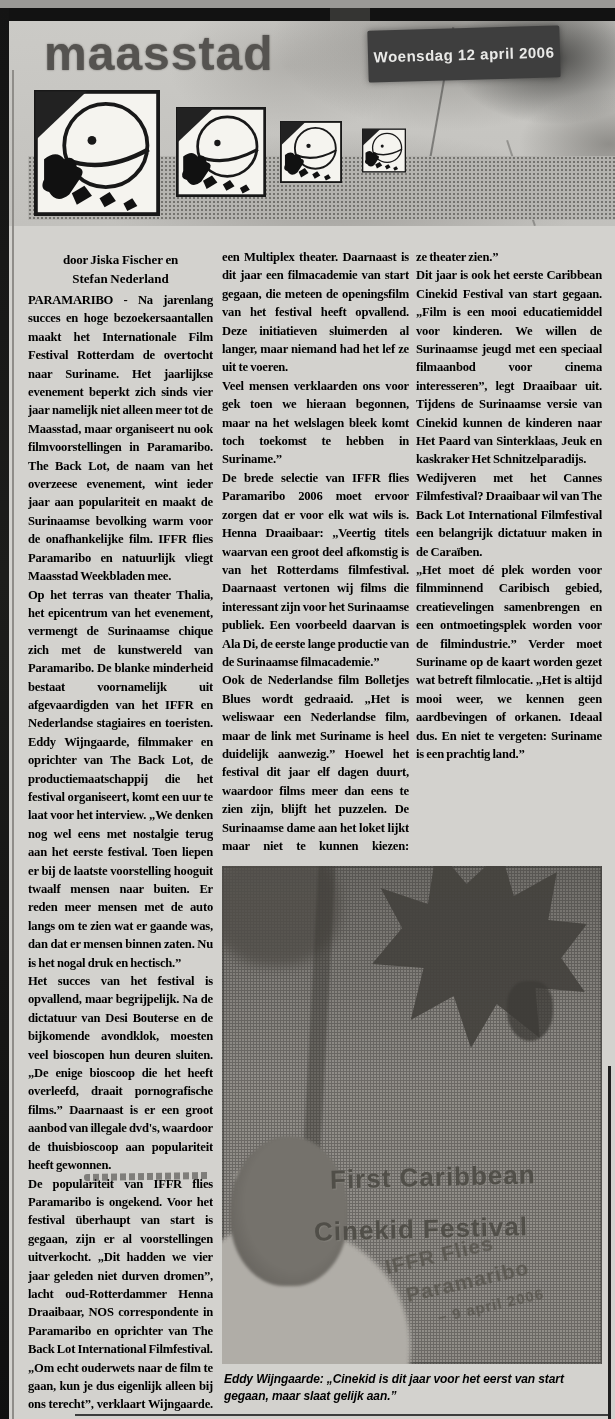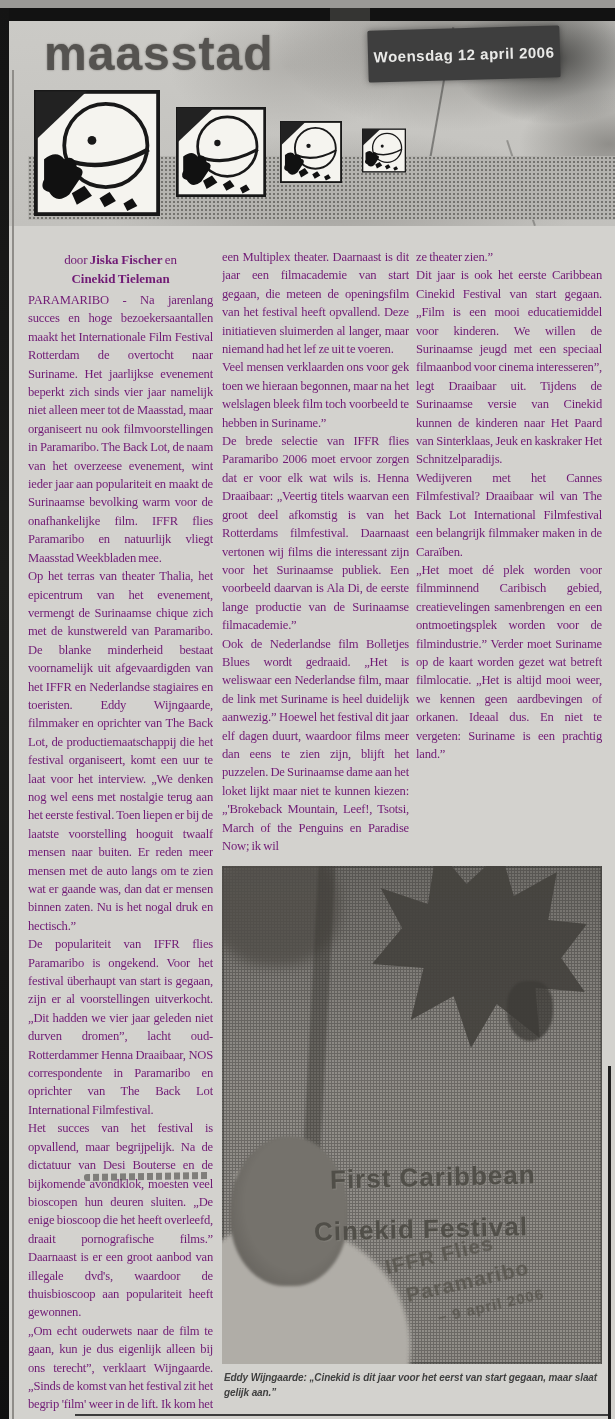--- a/index.html
+++ b/index.html
@@ -60,21 +60,21 @@
     position:absolute; left:28px; top:190px; width:580px; z-index:4;
     font-family:"Liberation Sans", sans-serif; font-weight:bold;
     font-size:37px; letter-spacing:-0.5px; color:#1c1c1e;
   }
 
   
   .article-col {
     position:absolute; overflow:hidden;
     font-size:12.6px; line-height:18.4px;
     letter-spacing:-0.2px; word-spacing:-0.6px;
-    color:#701a75; text-align:justify;
+    color:#000000; text-align:justify;font-weight:bold;
   }
   .article-col p { margin:0; }
   #col1 { left:28px;  top:242px; width:185px; height:1161px; }
   #col2 { left:222px; top:240px; width:187px; height:610px;  }
   #col3 { left:416px; top:240px; width:186px; height:632px;  }
   .byline { text-align:center; font-size:13px; margin-bottom:3px; line-height:19px; }
   .byline b { letter-spacing:0; }
   .scribble {
     position:absolute; left:84px; top:1165px; width:126px; height:7px; z-index:5;
     background:repeating-linear-gradient(95deg,#3a3936 0 6px, transparent 6px 9px);
@@ -135,21 +135,21 @@
     font-family:"Liberation Sans", sans-serif; font-weight:bold;
     color:#55524b; opacity:.78; filter:blur(.4px);
   }
   .stamp-line1 { font-size:21px; letter-spacing:1px; }
   .stamp-line2 { font-size:21px; letter-spacing:1px; margin-left:14px; margin-top:8px; }
   .stamp-line3 { font-size:15px; letter-spacing:1px; margin-left:40px; margin-top:8px; }
 
   .photo-caption {
     position:absolute; left:224px; top:1363px; width:374px;
     font-family:"Liberation Sans", sans-serif; font-weight:bold; font-style:italic;
-    font-size:10px; line-height:1.45; color:#404040; letter-spacing:-0.1px;
+    font-size:12px; line-height:1.45; color:#000000; letter-spacing:-0.1px;
   }
 </style>
 </head>
 <body>
 
 <div id="page">
 
   <svg width="0" height="0" style="position:absolute">
     <defs>
       <symbol id="tiger-logo" viewBox="0 0 100 100">
@@ -186,45 +186,45 @@
       <use href="#tiger-logo"></use>
     </svg>
   <svg class="tiger tiger-4">
       <use href="#tiger-logo"></use>
     </svg>
 
 
   <div id="col1" class="article-col">
     <div class="byline">
       <span>door </span><b>Jiska Fischer</b><span> en</span><br>
-      <b>Cinekid Tieleman</b>
+      <b>Stefan Nederland</b>
     </div>
     <div>
         <p>PARAMARIBO - Na jarenlang succes en hoge bezoekersaantallen maakt het Internationale Film Festival Rotterdam de overtocht naar Suriname. Het jaarlijkse evenement beperkt zich sinds vier jaar namelijk niet alleen meer tot de Maasstad, maar organiseert nu ook filmvoorstellingen in Paramaribo. The Back Lot, de naam van het overzeese evenement, wint ieder jaar aan populariteit en maakt de Surinaamse bevolking warm voor de onafhankelijke film. IFFR flies Paramaribo en natuurlijk vliegt Maasstad Weekbladen mee.</p>
         <p>Op het terras van theater Thalia, het epicentrum van het evenement, vermengt de Surinaamse chique zich met de kunstwereld van Paramaribo. De blanke minderheid bestaat voornamelijk uit afgevaardigden van het IFFR en Nederlandse stagiaires en toeristen. Eddy Wijngaarde, filmmaker en oprichter van The Back Lot, de productiemaatschappij die het festival organiseert, komt een uur te laat voor het interview. „We denken nog wel eens met nostalgie terug aan het eerste festival. Toen liepen er bij de laatste voorstelling hooguit twaalf mensen naar buiten. Er reden meer mensen met de auto langs om te zien wat er gaande was, dan dat er mensen binnen zaten. Nu is het nogal druk en hectisch.”</p>
+        <p>Het succes van het festival is opvallend, maar begrijpelijk. Na de dictatuur van Desi Bouterse en de bijkomende avondklok, moesten veel bioscopen hun deuren sluiten. „De enige bioscoop die het heeft overleefd, draait pornografische films.” Daarnaast is er een groot aanbod van illegale dvd's, waardoor de thuisbioscoop aan populariteit heeft gewonnen.</p>
         <p>De populariteit van IFFR flies Paramaribo is ongekend. Voor het festival überhaupt van start is gegaan, zijn er al voorstellingen uitverkocht. „Dit hadden we vier jaar geleden niet durven dromen”, lacht oud-Rotterdammer Henna Draaibaar, NOS correspondente in Paramaribo en oprichter van The Back Lot International Filmfestival.</p>
-        <p>Het succes van het festival is opvallend, maar begrijpelijk. Na de dictatuur van Desi Bouterse en de bijkomende avondklok, moesten veel bioscopen hun deuren sluiten. „De enige bioscoop die het heeft overleefd, draait pornografische films.” Daarnaast is er een groot aanbod van illegale dvd's, waardoor de thuisbioscoop aan populariteit heeft gewonnen.</p>
         <p>„Om echt ouderwets naar de film te gaan, kun je dus eigenlijk alleen bij ons terecht”, verklaart Wijngaarde. „Sinds de komst van het festival zit het begrip 'film' weer in de lift. Ik kom het terug van afspraken met de architect en het bouwbedrijf van</p>
       </div>
   </div>
 
   <div id="col2" class="article-col">
     <div>
         <p>een Multiplex theater. Daarnaast is dit jaar een filmacademie van start gegaan, die meteen de openingsfilm van het festival heeft opvallend. Deze initiatieven sluimerden al langer, maar niemand had het lef ze uit te voeren.</p>
-        <p>Veel mensen verklaarden ons voor gek toen we hieraan begonnen, maar na het welslagen bleek film toch voorbeeld te hebben in Suriname.”</p>
+        <p>Veel mensen verklaarden ons voor gek toen we hieraan begonnen, maar na het welslagen bleek komt toch toekomst te hebben in Suriname.”</p>
         <p>De brede selectie van IFFR flies Paramaribo 2006 moet ervoor zorgen dat er voor elk wat wils is. Henna Draaibaar: „Veertig titels waarvan een groot deel afkomstig is van het Rotterdams filmfestival. Daarnaast vertonen wij films die interessant zijn voor het Surinaamse publiek. Een voorbeeld daarvan is Ala Di, de eerste lange productie van de Surinaamse filmacademie.”</p>
         <p>Ook de Nederlandse film Bolletjes Blues wordt gedraaid. „Het is weliswaar een Nederlandse film, maar de link met Suriname is heel duidelijk aanwezig.” Hoewel het festival dit jaar elf dagen duurt, waardoor films meer dan eens te zien zijn, blijft het puzzelen. De Surinaamse dame aan het loket lijkt maar niet te kunnen kiezen: „'Brokeback Mountain, Leef!, Tsotsi, March of the Penguins en Paradise Now; ik wil</p>
       </div>
   </div>
 
   <div id="col3" class="article-col">
     <div>
         <p>ze theater zien.”</p>
         <p>Dit jaar is ook het eerste Caribbean Cinekid Festival van start gegaan. „Film is een mooi educatiemiddel voor kinderen. We willen de Surinaamse jeugd met een speciaal filmaanbod voor cinema interesseren”, legt Draaibaar uit. Tijdens de Surinaamse versie van Cinekid kunnen de kinderen naar Het Paard van Sinterklaas, Jeuk en kaskraker Het Schnitzelparadijs.</p>
-        <p>Wedijveren met het Cannes Filmfestival? Draaibaar wil van The Back Lot International Filmfestival een belangrijk filmmaker maken in de Caraïben.</p>
+        <p>Wedijveren met het Cannes Filmfestival? Draaibaar wil van The Back Lot International Filmfestival een belangrijk dictatuur maken in de Caraïben.</p>
         <p>„Het moet dé plek worden voor filmminnend Caribisch gebied, creatievelingen samenbrengen en een ontmoetingsplek worden voor de filmindustrie.” Verder moet Suriname op de kaart worden gezet wat betreft filmlocatie. „Het is altijd mooi weer, we kennen geen aardbevingen of orkanen. Ideaal dus. En niet te vergeten: Suriname is een prachtig land.”</p>
       </div>
   </div>
 
   <div class="scribble"></div>
 
   <div class="photo">
     <div class="photo-darkcorner"></div>
     <div class="cinekid-star"></div>
     <div class="star-medal"></div>

